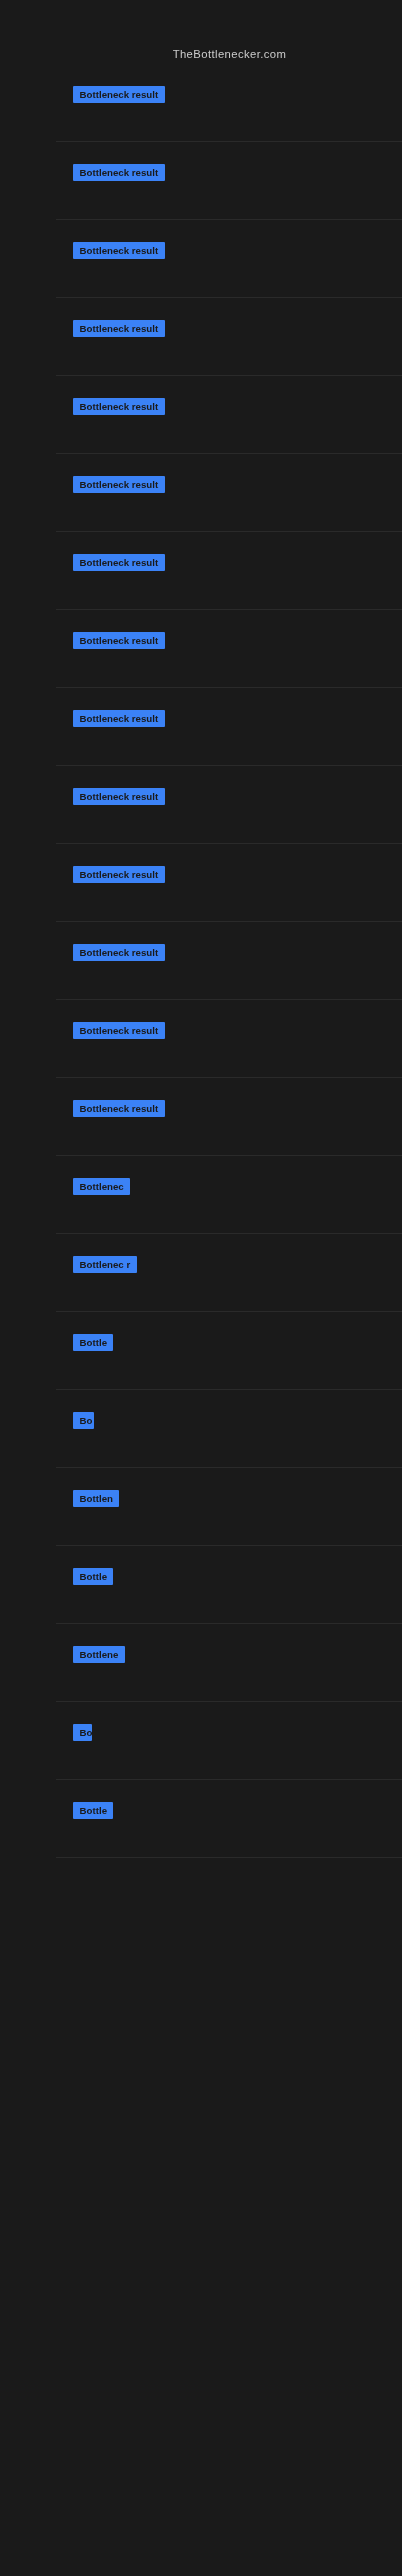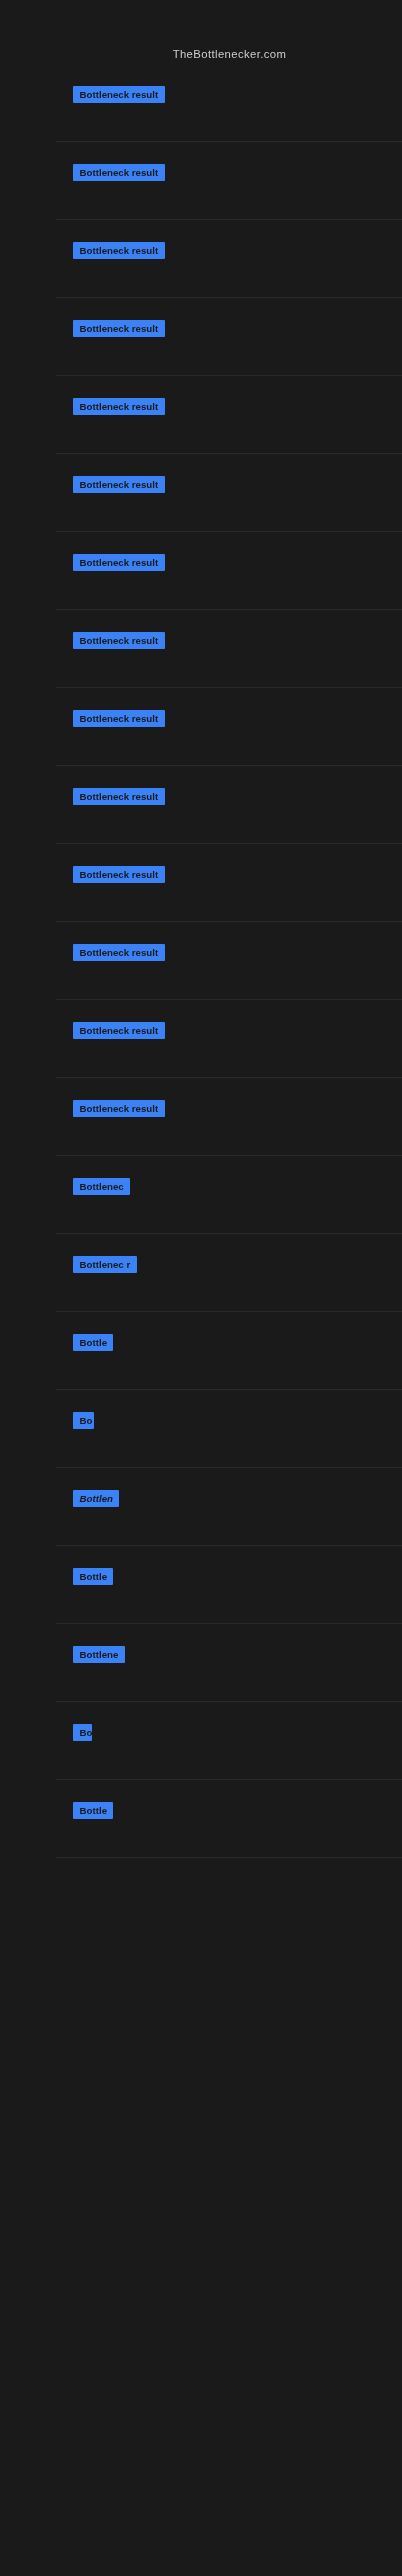--- a/index.html
+++ b/index.html
@@ -98,21 +98,21 @@
     <div class="bottleneck-item">
       <span class="bottleneck-badge" style="max-width: 66px; overflow: hidden;">Bottlenec r</span>
     </div>
     <div class="bottleneck-item">
       <span class="bottleneck-badge" style="max-width: 45px; overflow: hidden;">Bottle</span>
     </div>
     <div class="bottleneck-item">
       <span class="bottleneck-badge" style="max-width: 21px; overflow: hidden;">Bo</span>
     </div>
     <div class="bottleneck-item">
-      <span class="bottleneck-badge" style="max-width: 52px; overflow: hidden; font-style: italic;">Bottlen</span>
+      <span class="bottleneck-badge" style="max-width: 52px; overflow: hidden;">Bottlen</span>
     </div>
     <div class="bottleneck-item">
       <span class="bottleneck-badge" style="max-width: 42px; overflow: hidden;">Bottle</span>
     </div>
     <div class="bottleneck-item">
       <span class="bottleneck-badge" style="max-width: 60px; overflow: hidden;">Bottlene</span>
     </div>
     <div class="bottleneck-item">
       <span class="bottleneck-badge" style="max-width: 19.3px; overflow: hidden;">Bo</span>
     </div>

